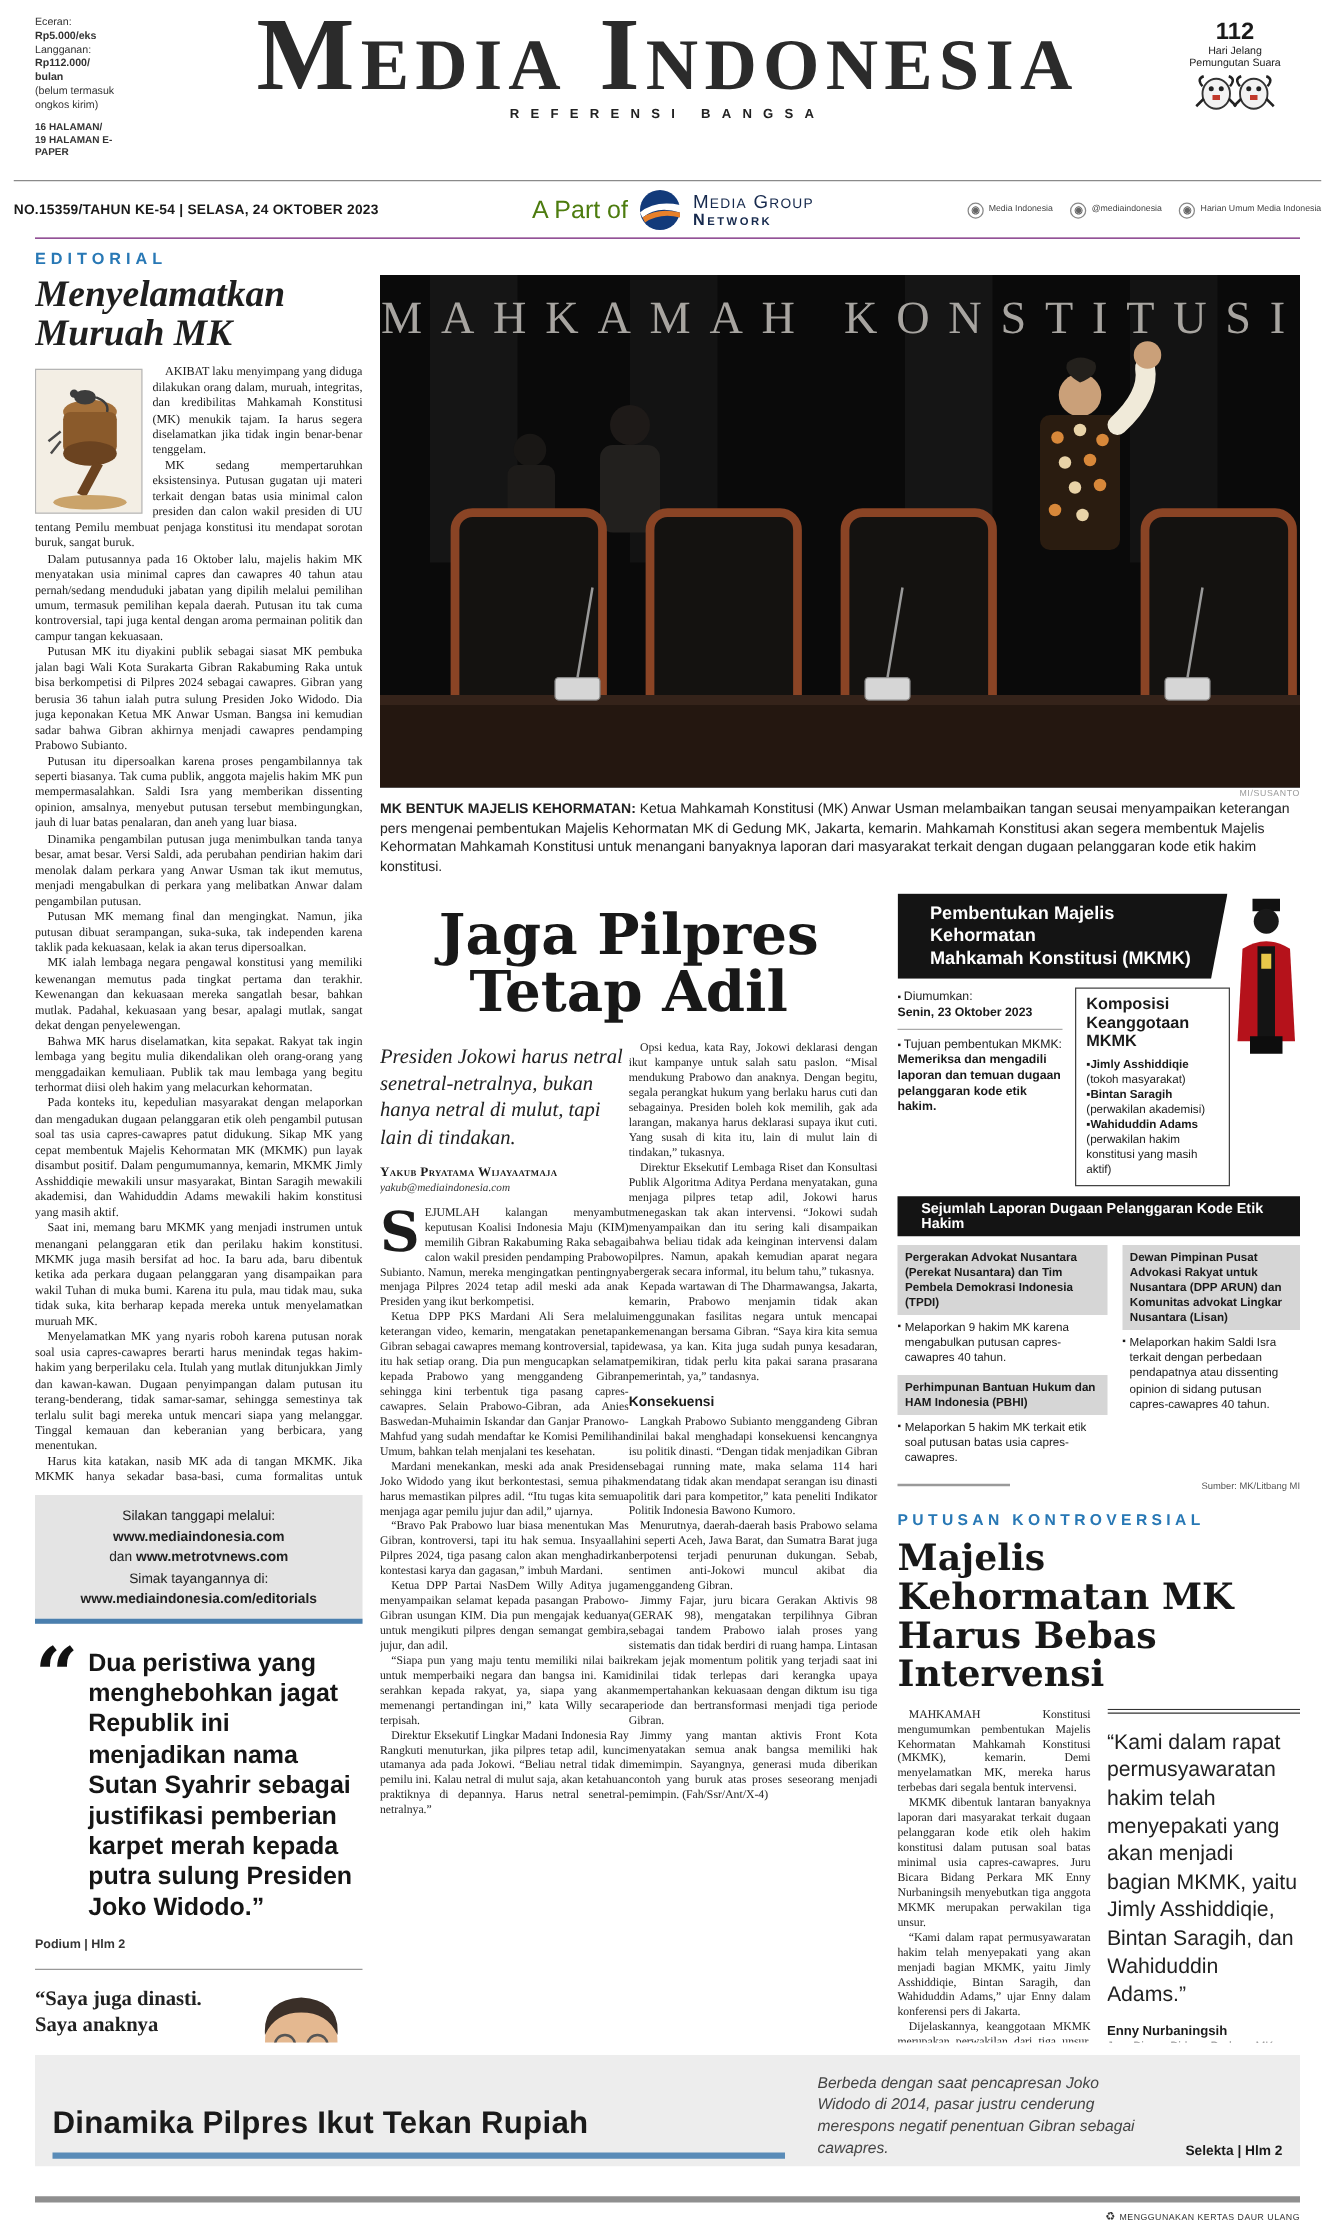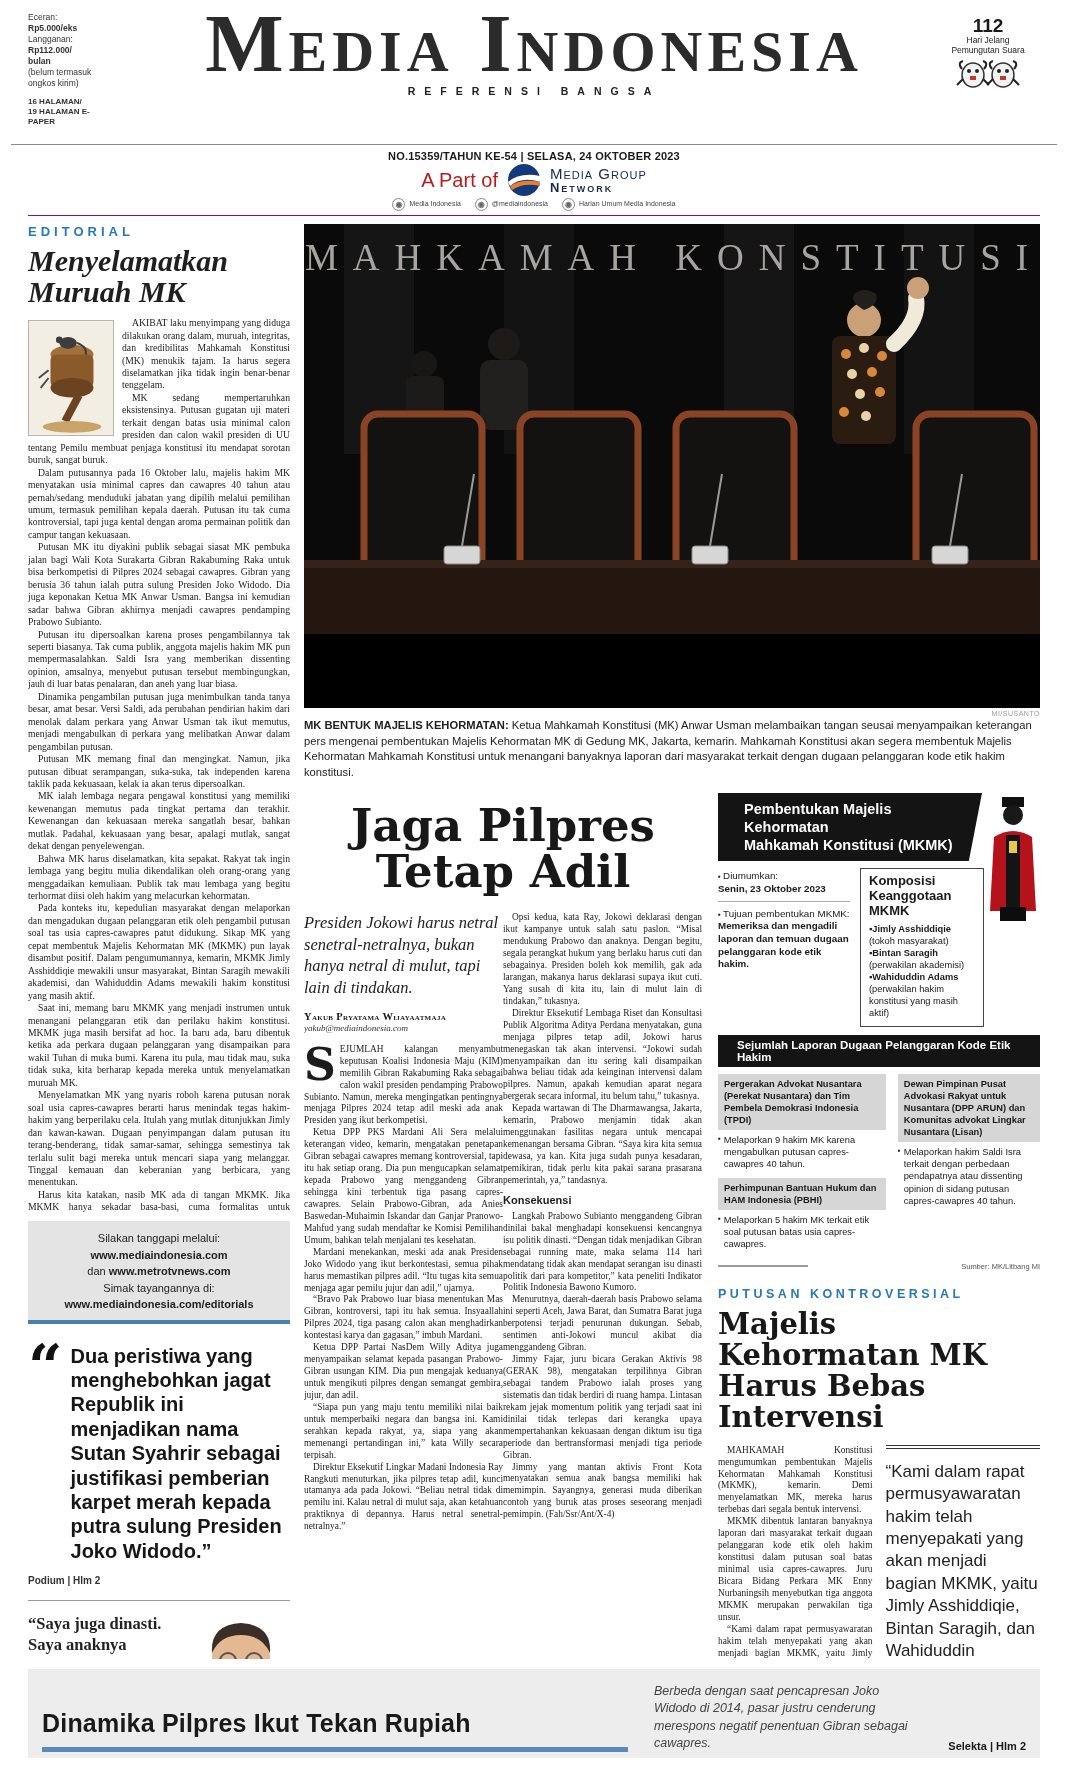--- a/index.html
+++ b/index.html
@@ -15,24 +15,24 @@
   .logo-wrap { text-align:center; padding-top:2px; }
   .logo-title { font-family:"Liberation Serif",serif; font-variant:small-caps; font-weight:bold;
                 font-size:83px; line-height:1.0; letter-spacing:5px; color:#2b2b2b; white-space:nowrap; }
   .tagline { font-size:10.5px; font-weight:bold; letter-spacing:9px; color:#222; margin-top:0px; }
   .countdown { position:absolute; right:24px; top:16px; width:112px; text-align:center; }
   .countdown .num { font-weight:bold; font-size:19px; line-height:1; }
   .countdown .sm { font-size:8.5px; line-height:1.2; color:#222; }
 
   
   .dateline { margin:2px 11px 0; border-top:1px solid #8a8a8a; display:flex; align-items:center;
-              justify-content:space-between; padding:5px 0 4px;flex-direction:column; }
+              justify-content:space-between; padding:5px 0 4px; }
   .edition { font-weight:bold; font-size:11px; letter-spacing:0.2px; }
   .partof { display:flex; align-items:center; gap:8px; }
-  .partof .ap { font-size:20px; color:#b91c1c; }
+  .partof .ap { font-size:20px; color:#4d7c0f; }
   .mgn-text { font-family:Liberation Sans, sans-serif; font-variant:small-caps; color:#16294d; line-height:1.0; }
   .mgn-text .l1 { font-size:15px; letter-spacing:1px; }
   .mgn-text .l2 { font-size:13px; font-weight:bold; letter-spacing:2px; }
   .socials { display:flex; gap:14px; align-items:center; }
   .soc { display:flex; gap:4px; align-items:center; font-size:7px; color:#444; line-height:1.15; }
   .soc .ic { width:13px; height:13px; border:1px solid #888; border-radius:50%; color:#666;
              font-size:8px; display:flex; align-items:center; justify-content:center; font-weight:bold; }
 
   
   .content { display:flex; gap:14px; margin:0 28px; border-top:1px solid #701a75; padding-top:8px;
@@ -56,21 +56,21 @@
   .q1-mark { font-family:"DejaVu Serif",serif; font-weight:bold; font-size:60px; line-height:0.75; color:#111; }
   .q1-text { font-size:20px; font-weight:bold; line-height:1.22; color:#161616; }
   .q1-ref { font-size:10px; font-weight:bold; color:#333; margin-top:12px; }
   .ed-div { border-top:1px solid #999; margin:14px 0 12px; }
   .quote2 { display:flex; gap:6px; }
   .q2-left { width:148px; flex:none; }
   .q2-text { font-family:"Liberation Serif",serif; font-weight:bold; font-size:16.5px; line-height:1.28; color:#222; }
   .q2-fig { flex:1; text-align:center; }
 
   
-  .photo { height:484px; background:#000; position:relative; }
+  .photo { height:410px; background:#000; position:relative;margin-top:21px; }
   .photo svg { display:block; }
   .photo-credit { text-align:right; font-size:7px; color:#999; padding:2px 0 1px; letter-spacing:0.5px; }
   .caption { font-size:11.2px; line-height:1.4; color:#222; padding-bottom:8px; }
   .caption .lead { font-weight:bold; }
 
   
   .below { display:flex; gap:16px; }
   .main-art { width:398px; flex:none; }
   .right-stack { flex:1; min-width:0; }
 

